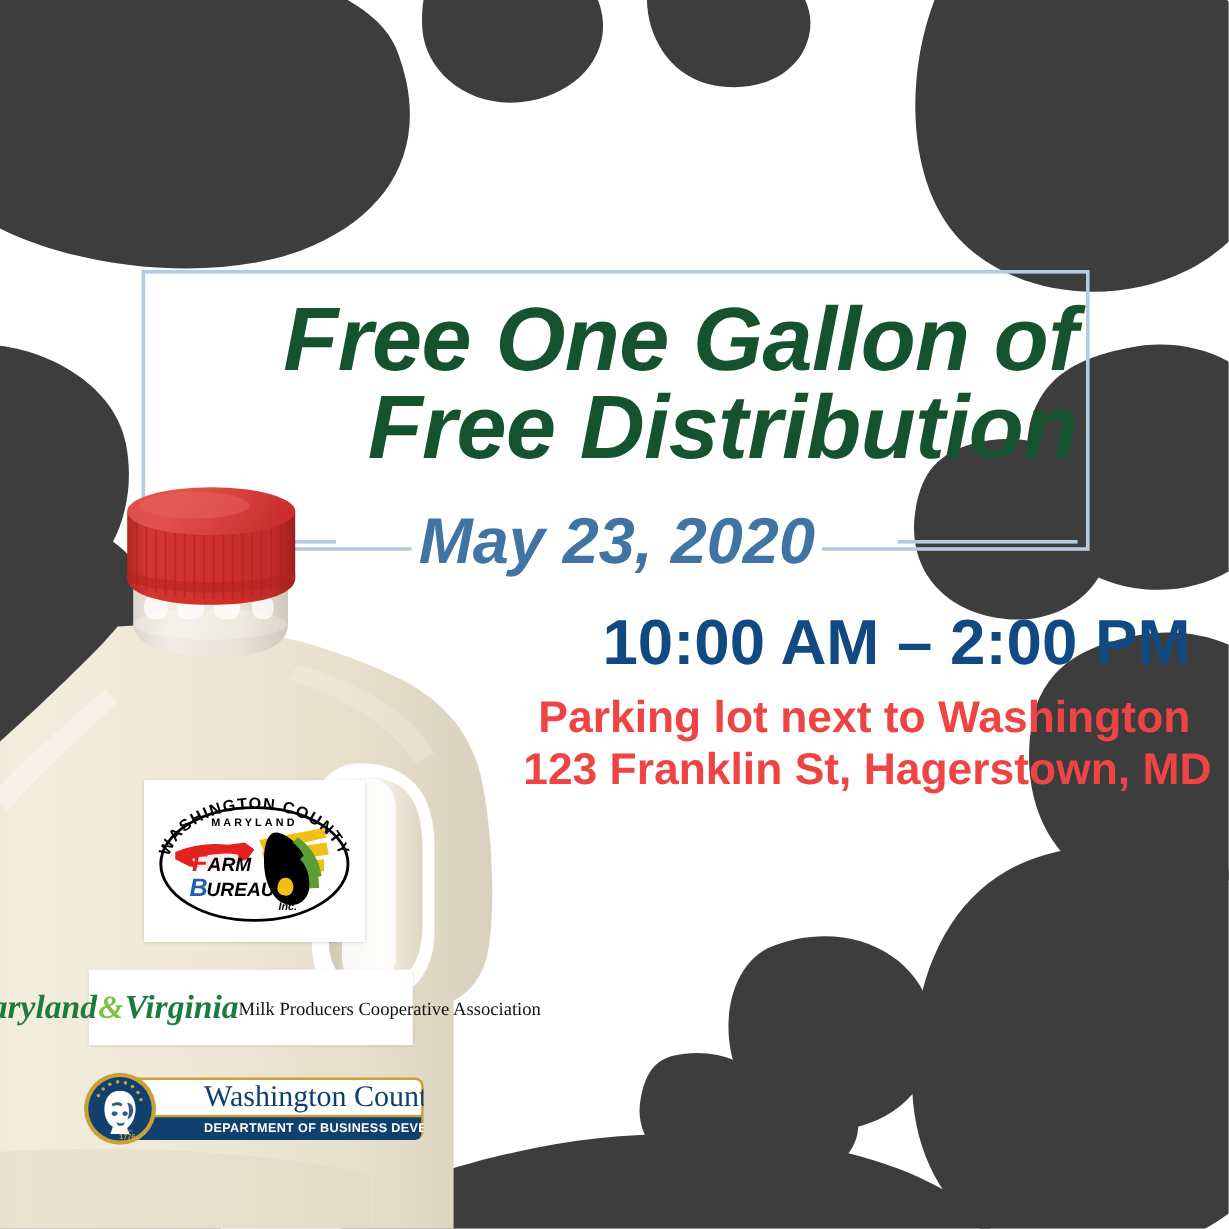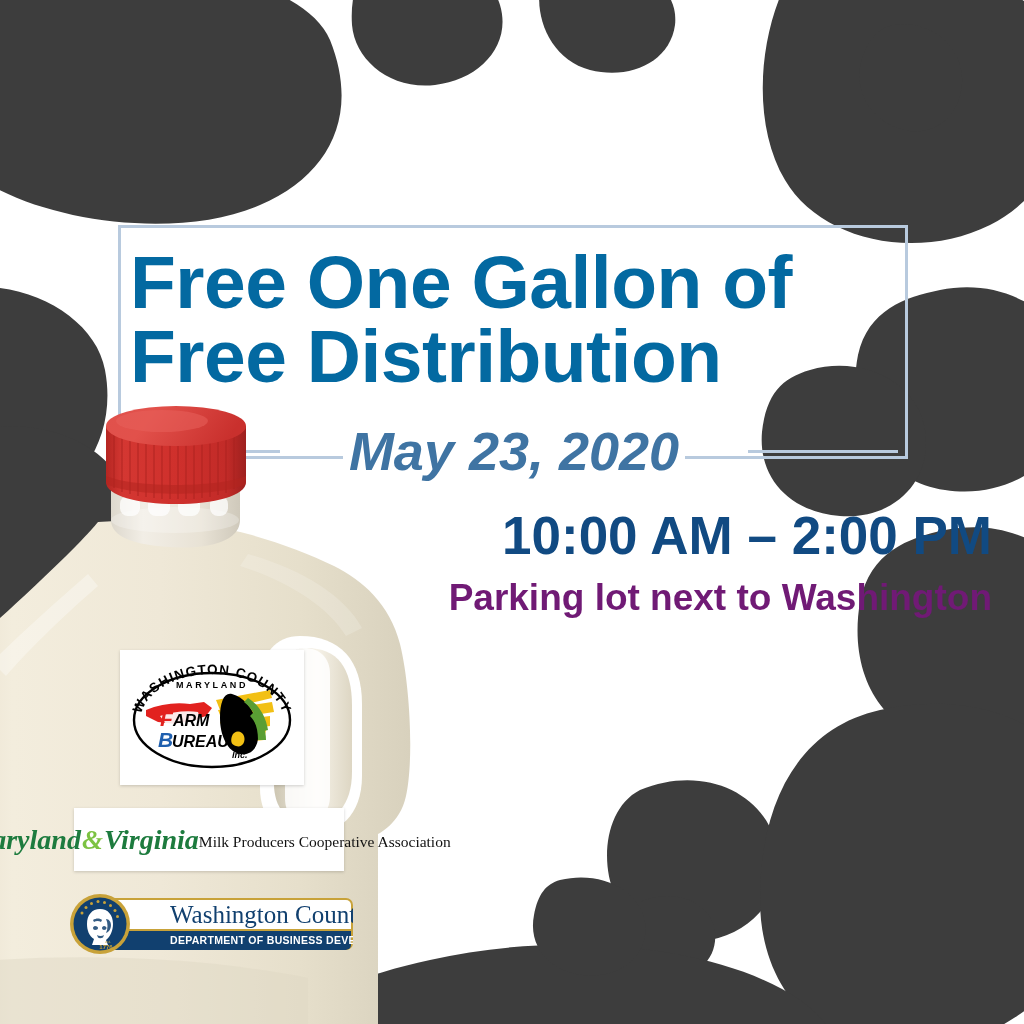--- a/index.html
+++ b/index.html
@@ -34,26 +34,27 @@
     border: 3px solid #b8cade;
     box-sizing: border-box;
     background: transparent;
   }
 
   #headline {
     position: absolute;
     left: 130px;
     top: 246px;
     width: 768px;
-    text-align: left;
-    color: #0369a1;
+    text-align: right;
+    color: #14532d;
     font-weight: bold;
     font-size: 75px;
     line-height: 0.98;
     letter-spacing: -0.5px;
+    font-style: italic;
   }
   #headline .hl-line { display: block; white-space: nowrap; }
 
   
   #date-row {
     position: absolute;
     left: 130px;
     top: 424px;
     width: 768px;
     display: flex;
@@ -89,21 +90,21 @@
   }
   #time-text {
     color: #114a82;
     font-weight: bold;
     font-size: 53px;
     line-height: 1.05;
     white-space: nowrap;
     margin-bottom: 12px;
   }
   .addr-line {
-    color: #701a75;
+    color: #ef4444;
     font-weight: bold;
     font-size: 37px;
     line-height: 1.17;
     white-space: nowrap;
   }
 
   
   #jug { position: absolute; left: -52px; top: 404px; width: 520px; height: 640px; }
 
   
@@ -254,20 +255,21 @@
 
   <div id="date-row">
     <span class="rule left"></span>
     <span id="date-text">May 23, 2020</span>
     <span class="rule right"></span>
   </div>
 
   <div id="info-block">
     <div id="time-text">10:00 AM – 2:00 PM</div>
     <div class="addr-line">Parking lot next to Washington</div>
+    <div class="addr-line">123 Franklin St, Hagerstown, MD</div>
   </div>
 
   <svg id="jug" viewBox="0 0 520 640" xmlns="http://www.w3.org/2000/svg" aria-hidden="true">
     <defs>
       <linearGradient id="bodyGrad" x1="0" y1="0" x2="1" y2="0">
         <stop offset="0%" stop-color="#e6dfcc"></stop>
         <stop offset="14%" stop-color="#f3eddd"></stop>
         <stop offset="46%" stop-color="#efe8d7"></stop>
         <stop offset="76%" stop-color="#e6dfcb"></stop>
         <stop offset="100%" stop-color="#d8d1bd"></stop>

